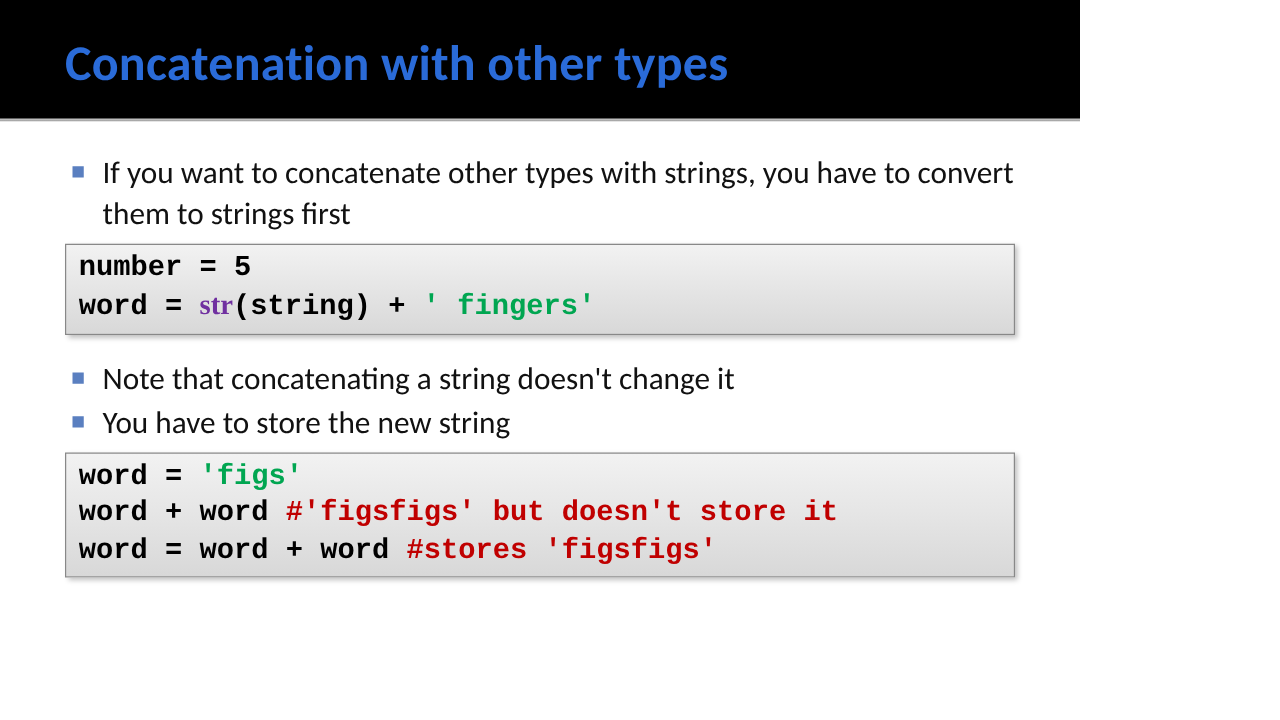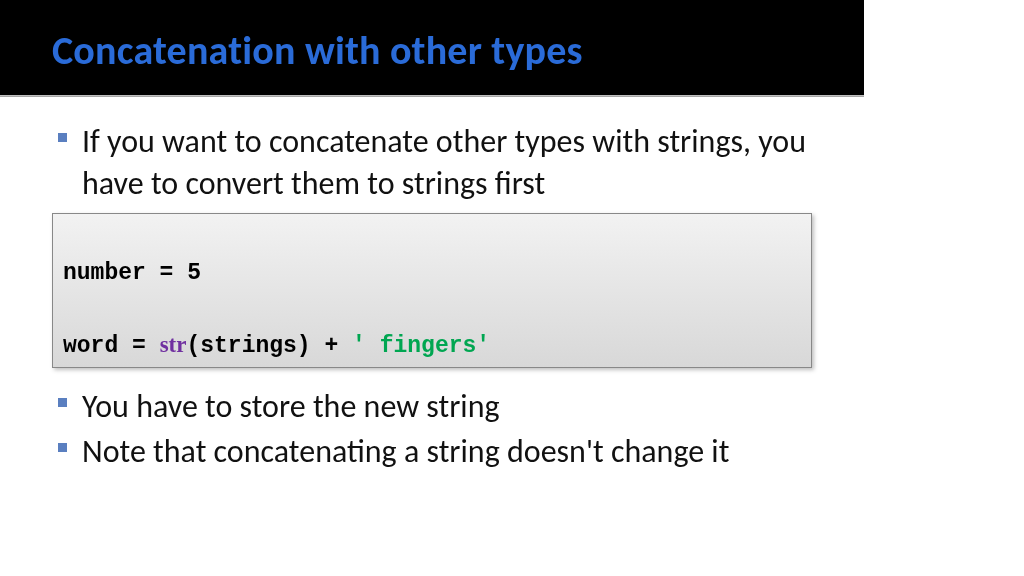--- a/index.html
+++ b/index.html
@@ -3,38 +3,38 @@
 <meta charset="utf-8">
 <style>
   * { margin: 0; padding: 0; box-sizing: border-box; }
   html, body { width: 1024px; height: 576px; overflow: hidden; font-family: "Segoe UI", "Calibri", Arial, sans-serif; background: #fff; }
   .slide { width: 864px; height: 576px; display: flex; flex-direction: column; }
   .title-bar { background: #000; padding: 26px 52px 20px 52px; }
   .title { color: #2a6bd8; font-size: 40px; font-weight: 700; letter-spacing: 0.2px; }
   .divider { height: 2px; background: linear-gradient(#ccc,#999); }
   .body { padding: 24px 52px 10px 52px; flex: 1; }
   ul.bullets { list-style: none; }
-  ul.bullets li { position: relative; padding-left: 30px; font-size: 32px; color: #111; line-height: 1.32; margin-bottom: 2px; }
+  ul.bullets li { position: relative; padding-left: 30px; font-size: 25px; color: #111; line-height: 1.32; margin-bottom: 2px; }
   ul.bullets li::before {
     content: ""; position: absolute; left: 6px; top: 12px; width: 9px; height: 9px;
     background: #5a7fc0;
   }
   .codebox {
     margin: 8px 0 18px 0;
     border: 1px solid #888;
     background: linear-gradient(#f2f2f2, #d8d8d8);
     box-shadow: 2px 2px 4px rgba(0,0,0,.25);
     padding: 4px 10px 6px 10px;
     font-family: "Courier New", Courier, monospace;
     font-size: 23px;
     font-weight: 700;
     line-height: 1.28;
     color: #000;
   }
-  .codebox .line { white-space: pre; margin-top: 41px; }
+  .codebox .line { white-space: pre; }
   .tk-kw  { color: #7030a0; font-family: Liberation Serif, serif; }   
   .tk-str { color: #00a651; }   
   .tk-cmt { color: #c00000; }   
   .tk-def { color: #000; }
 </style>
 </head>
 <body>
 
 <div class="slide">
 
@@ -44,23 +44,28 @@
   <div class="divider"></div>
 
   <div class="body">
 
     <ul class="bullets">
       <li>If you want to concatenate other types with strings, you have to convert them to strings first</li>
     </ul>
 
     <div class="codebox">
       <div class="line"><span class="tk-def">number = 5</span></div>
-      <div class="line"><span class="tk-def">word = </span><span class="tk-kw">str</span><span class="tk-def">(strings) + </span><span class="tk-str">' fingers'</span></div>
+      <div class="line"><span class="tk-def">word = </span><span class="tk-kw">str</span><span class="tk-def">(string) + </span><span class="tk-str">' fingers'</span></div>
     </div>
 
     <ul class="bullets">
+      <li>Note that concatenating a string doesn't change it</li>
       <li>You have to store the new string</li>
-      <li>Note that concatenating a string doesn't change it</li>
     </ul>
 
+    <div class="codebox">
+      <div class="line"><span class="tk-def">word = </span><span class="tk-str">'figs'</span></div>
+      <div class="line"><span class="tk-def">word + word </span><span class="tk-cmt">#'figsfigs' but doesn't store it</span></div>
+      <div class="line"><span class="tk-def">word = word + word </span><span class="tk-cmt">#stores 'figsfigs'</span></div>
+    </div>
 
   </div>
 </div>
 
 </body></html>

